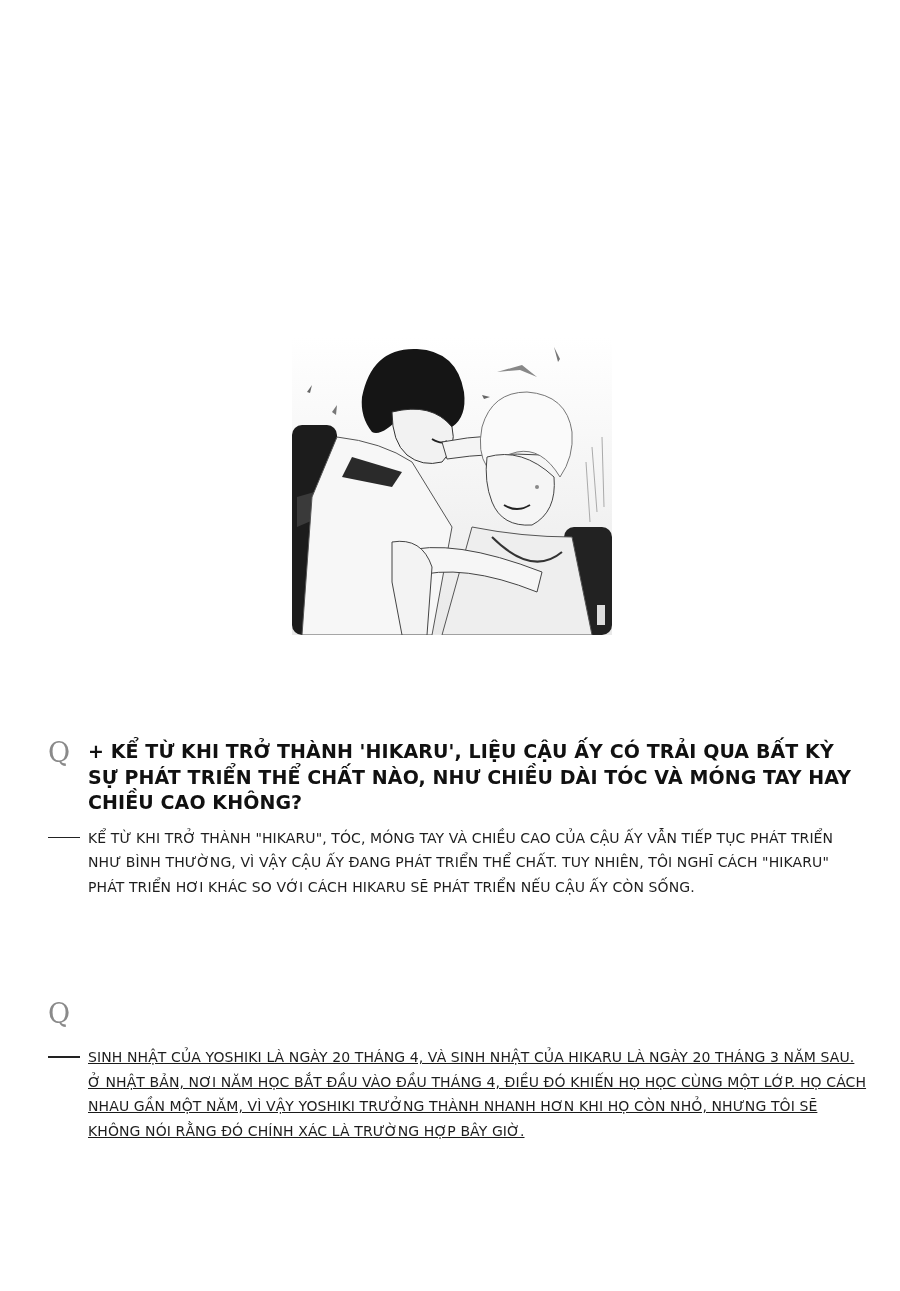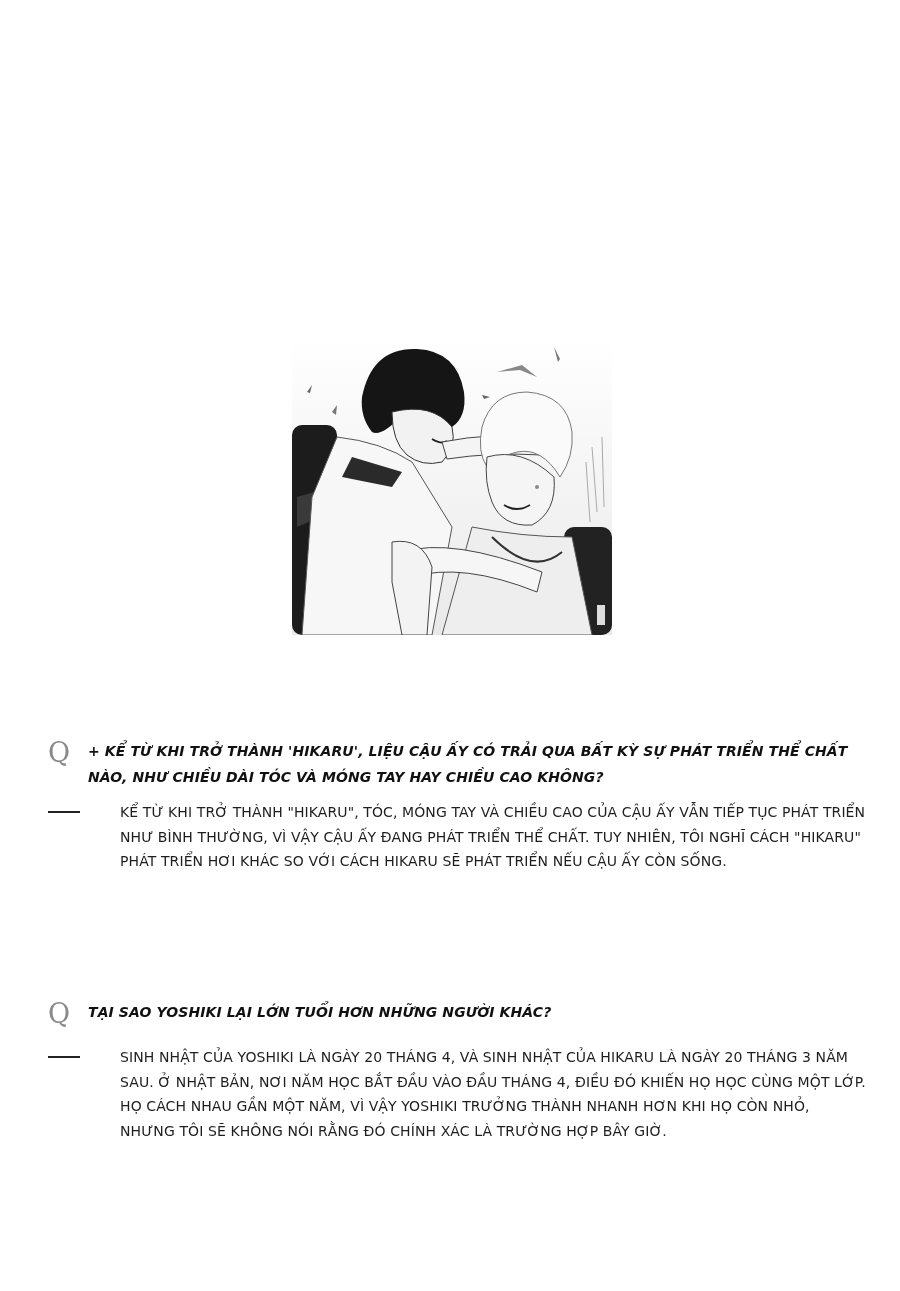--- a/index.html
+++ b/index.html
@@ -5,31 +5,31 @@
   html, body { margin: 0; padding: 0; background: #ffffff; }
   body { width: 900px; height: 1291px; position: relative; overflow: hidden;
          font-family: "DejaVu Sans", sans-serif; color: #1a1a1a; }
   .illustration { position: absolute; left: 292px; top: 337px; width: 320px; height: 298px;
                   background: #fff; overflow: hidden; }
   .illustration svg { width: 100%; height: 100%; display: block; }
   .qa-block { position: absolute; left: 48px; width: 820px; }
   .q-row { display: flex; align-items: flex-start; }
   .q-mark { width: 40px; flex: 0 0 40px; font-family: "DejaVu Serif", serif; font-size: 27px;
             color: #8a8a8a; line-height: 26px; margin-top: 1px; }
-  .q-text { flex: 1; font-family: "DejaVu Sans", sans-serif; font-weight: bold; font-size: 14px;
-            line-height: 25.5px; text-transform: uppercase; letter-spacing: 0.1px; color: #111; font-style: italic; }
+  .q-text { flex: 1; font-family: "DejaVu Sans", sans-serif; font-weight: bold; font-size: 19px;
+            line-height: 25.5px; text-transform: uppercase; letter-spacing: 0.1px; color: #111; }
   .q-text p { margin: 0; }
-  .a-row { display: flex; align-items: flex-start; margin-top: 10px; gap: 32px; }
+  .a-row { display: flex; align-items: flex-start; margin-top: 10px; }
   .a-dash { width: 40px; flex: 0 0 40px; position: relative; height: 20px; }
   .a-dash::before { content: ""; position: absolute; left: 0; top: 11px; width: 32px; height: 1.5px; background: #222; }
   .a-text { flex: 1; font-family: "DejaVu Sans", sans-serif; font-size: 14px; line-height: 24.5px;
             text-transform: uppercase; color: #1e1e1e; letter-spacing: 0.1px; }
   #qa1 { top: 739px; }
   #qa2 { top: 1000px; }
-  #qa2 .a-row { margin-top: 18px; }
+  #qa2 .a-row { margin-top: 18px; text-decoration: underline; }
 </style>
 </head>
 <body>
 
 <div class="illustration">
   <svg viewBox="0 0 320 298" xmlns="http://www.w3.org/2000/svg">
     <defs>
       <linearGradient id="bgfade" x1="0" y1="0" x2="0" y2="1">
         <stop offset="0" stop-color="#ffffff"></stop>
         <stop offset="1" stop-color="#e9e9e9"></stop>
@@ -84,21 +84,18 @@
   </div>
   <div class="a-row">
     <span class="a-dash"></span>
     <div class="a-text">Kể từ khi trở thành "Hikaru", tóc, móng tay và chiều cao của cậu ấy vẫn tiếp tục phát triển như bình thường, vì vậy cậu ấy đang phát triển thể chất. Tuy nhiên, tôi nghĩ cách "Hikaru" phát triển hơi khác so với cách Hikaru sẽ phát triển nếu cậu ấy còn sống.</div>
   </div>
 </div>
 
 <div class="qa-block" id="qa2">
   <div class="q-row">
     <span class="q-mark">Q</span>
-    <div class="q-text">
-      <p>Tại sao Yoshiki lại lớn tuổi hơn những người khác?</p>
-    </div>
   </div>
   <div class="a-row">
     <span class="a-dash"></span>
     <div class="a-text">Sinh nhật của Yoshiki là ngày 20 tháng 4, và sinh nhật của Hikaru là ngày 20 tháng 3 năm sau. Ở Nhật Bản, nơi năm học bắt đầu vào đầu tháng 4, điều đó khiến họ học cùng một lớp. Họ cách nhau gần một năm, vì vậy Yoshiki trưởng thành nhanh hơn khi họ còn nhỏ, nhưng tôi sẽ không nói rằng đó chính xác là trường hợp bây giờ.</div>
   </div>
 </div>
 
 </body></html>

